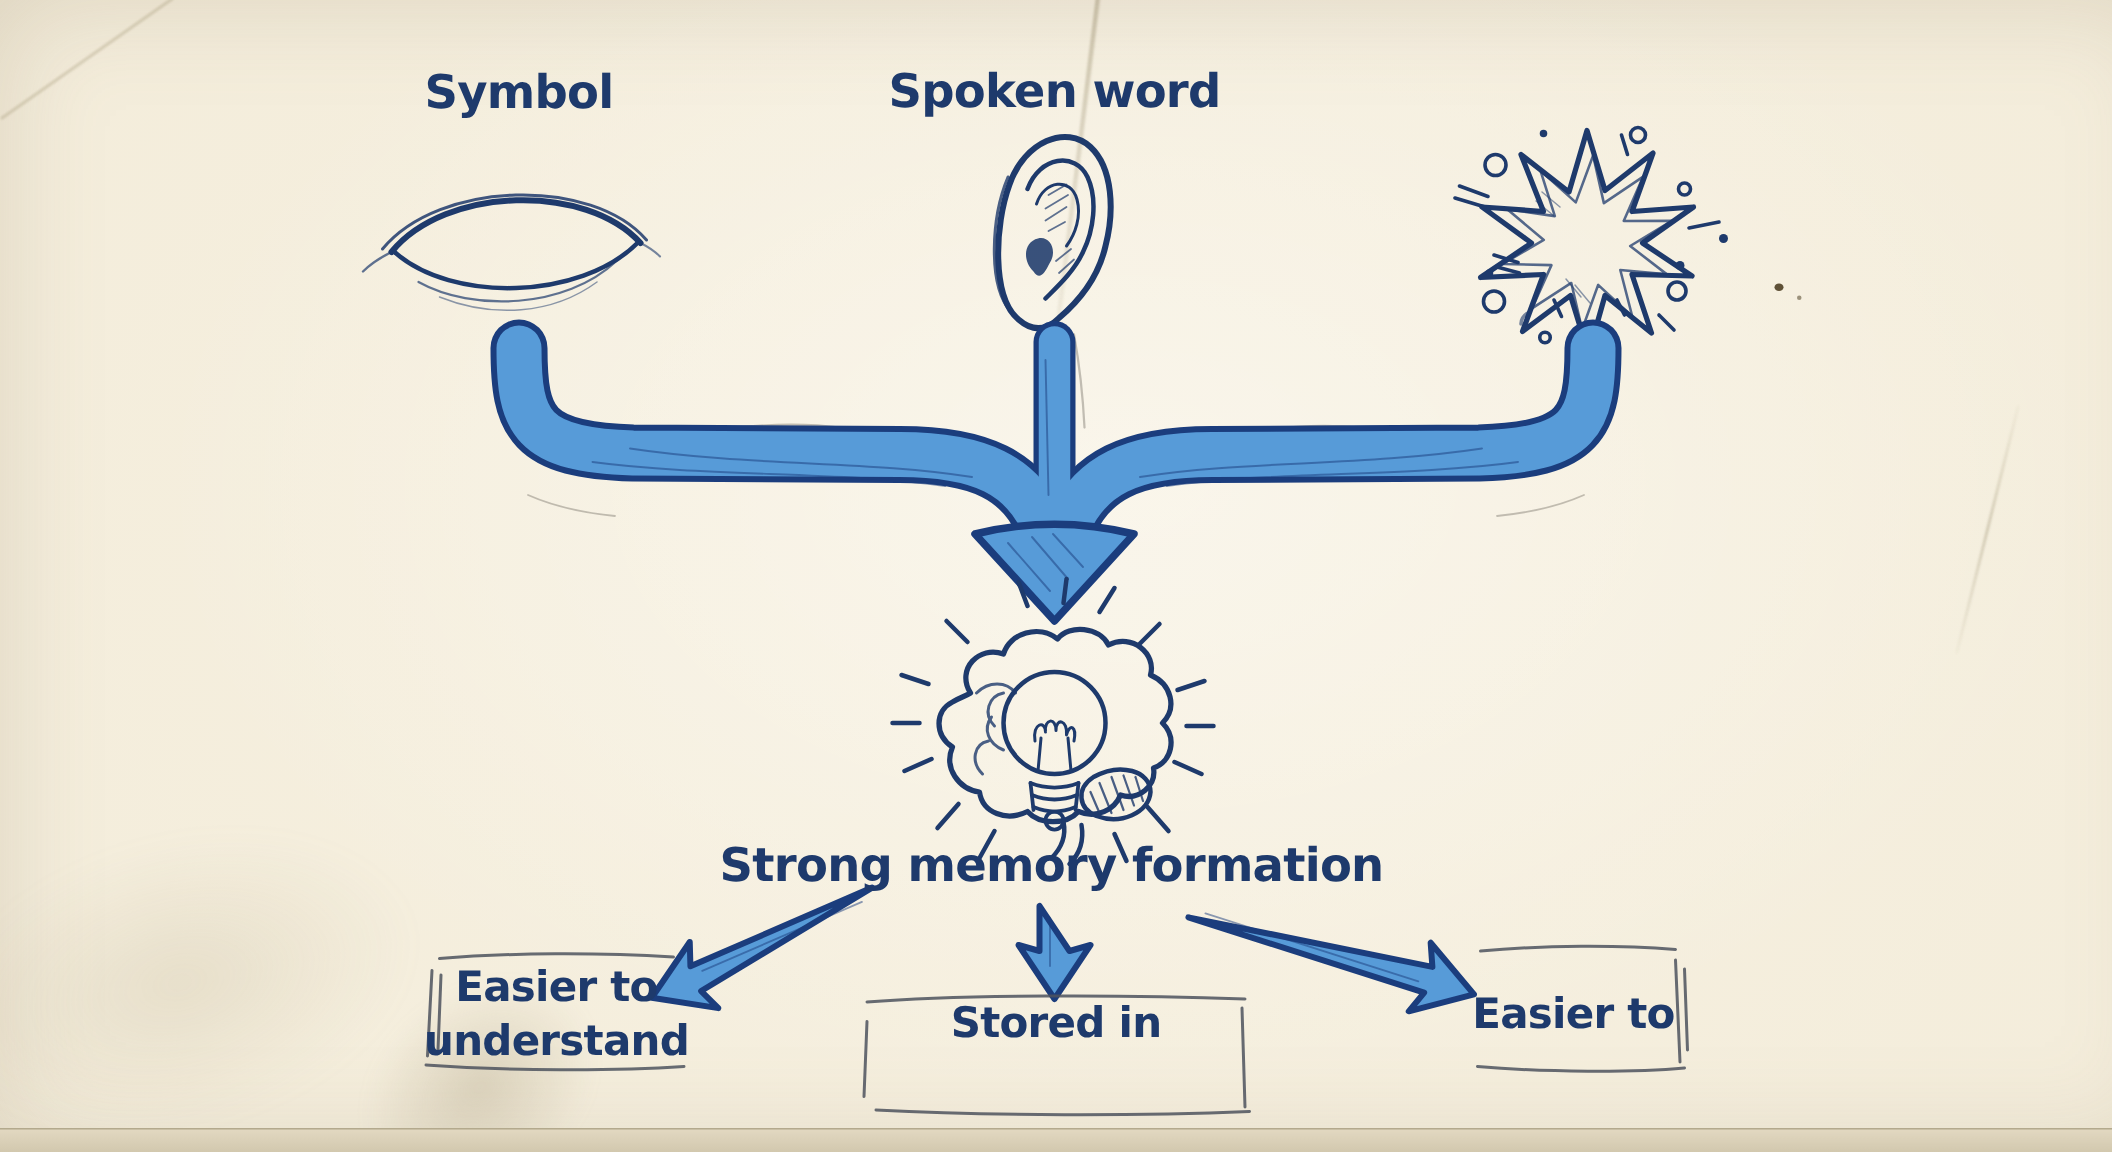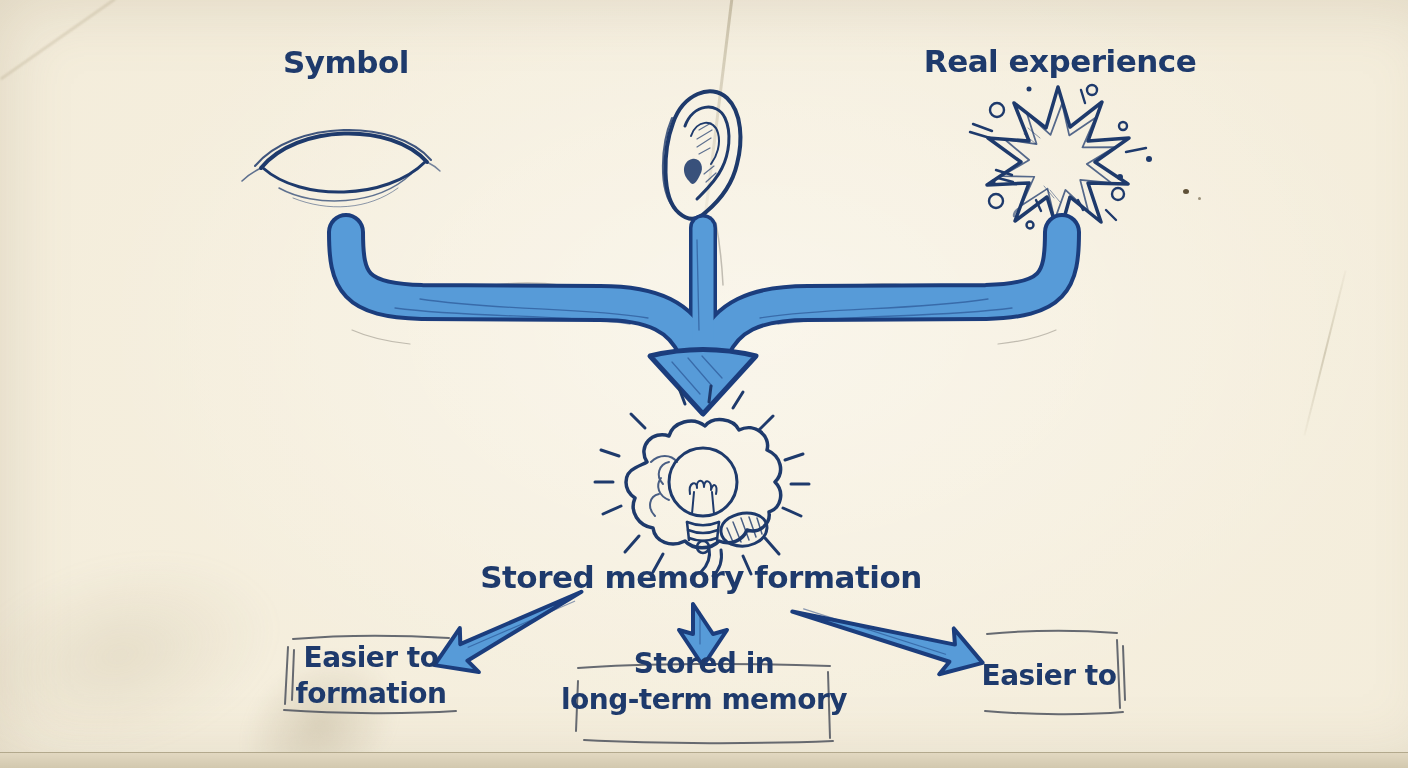--- a/index.html
+++ b/index.html
@@ -257,29 +257,28 @@
     </g>
     <g class="sketch" stroke-width="2">
       <path d="M 987,634 C 1030,630 1080,630 1117,633"></path>
       <path d="M 985,711 C 1030,715 1090,715 1123,712"></path>
       <line x1="1117" y1="640" x2="1120" y2="708"></line>
       <line x1="1123" y1="646" x2="1125" y2="700"></line>
     </g>
   </svg>
 
   <div class="lbl" style="left:346px;top:62px">Symbol</div>
-  <div class="lbl" style="left:1060px;top:61px">Real experience</div>
-
-  <div class="lbl" style="left:701px;top:577px">Stored memory formation</div>
+  <div class="lbl" style="left:703px;top:61px">Spoken word</div>
+
+  <div class="lbl" style="left:701px;top:577px">Strong memory formation</div>
 
   <div class="lbl outcome" style="left:371px;top:676px">
     <div>Easier to</div>
-    <div>formation</div>
+    <div>understand</div>
   </div>
   <div class="lbl outcome" style="left:704px;top:682px">
     <div>Stored in</div>
-    <div>long-term memory</div>
   </div>
   <div class="lbl outcome" style="left:1049px;top:676px">
     <div>Easier to</div>
   </div>
 
 </div>
 
 </body></html>

